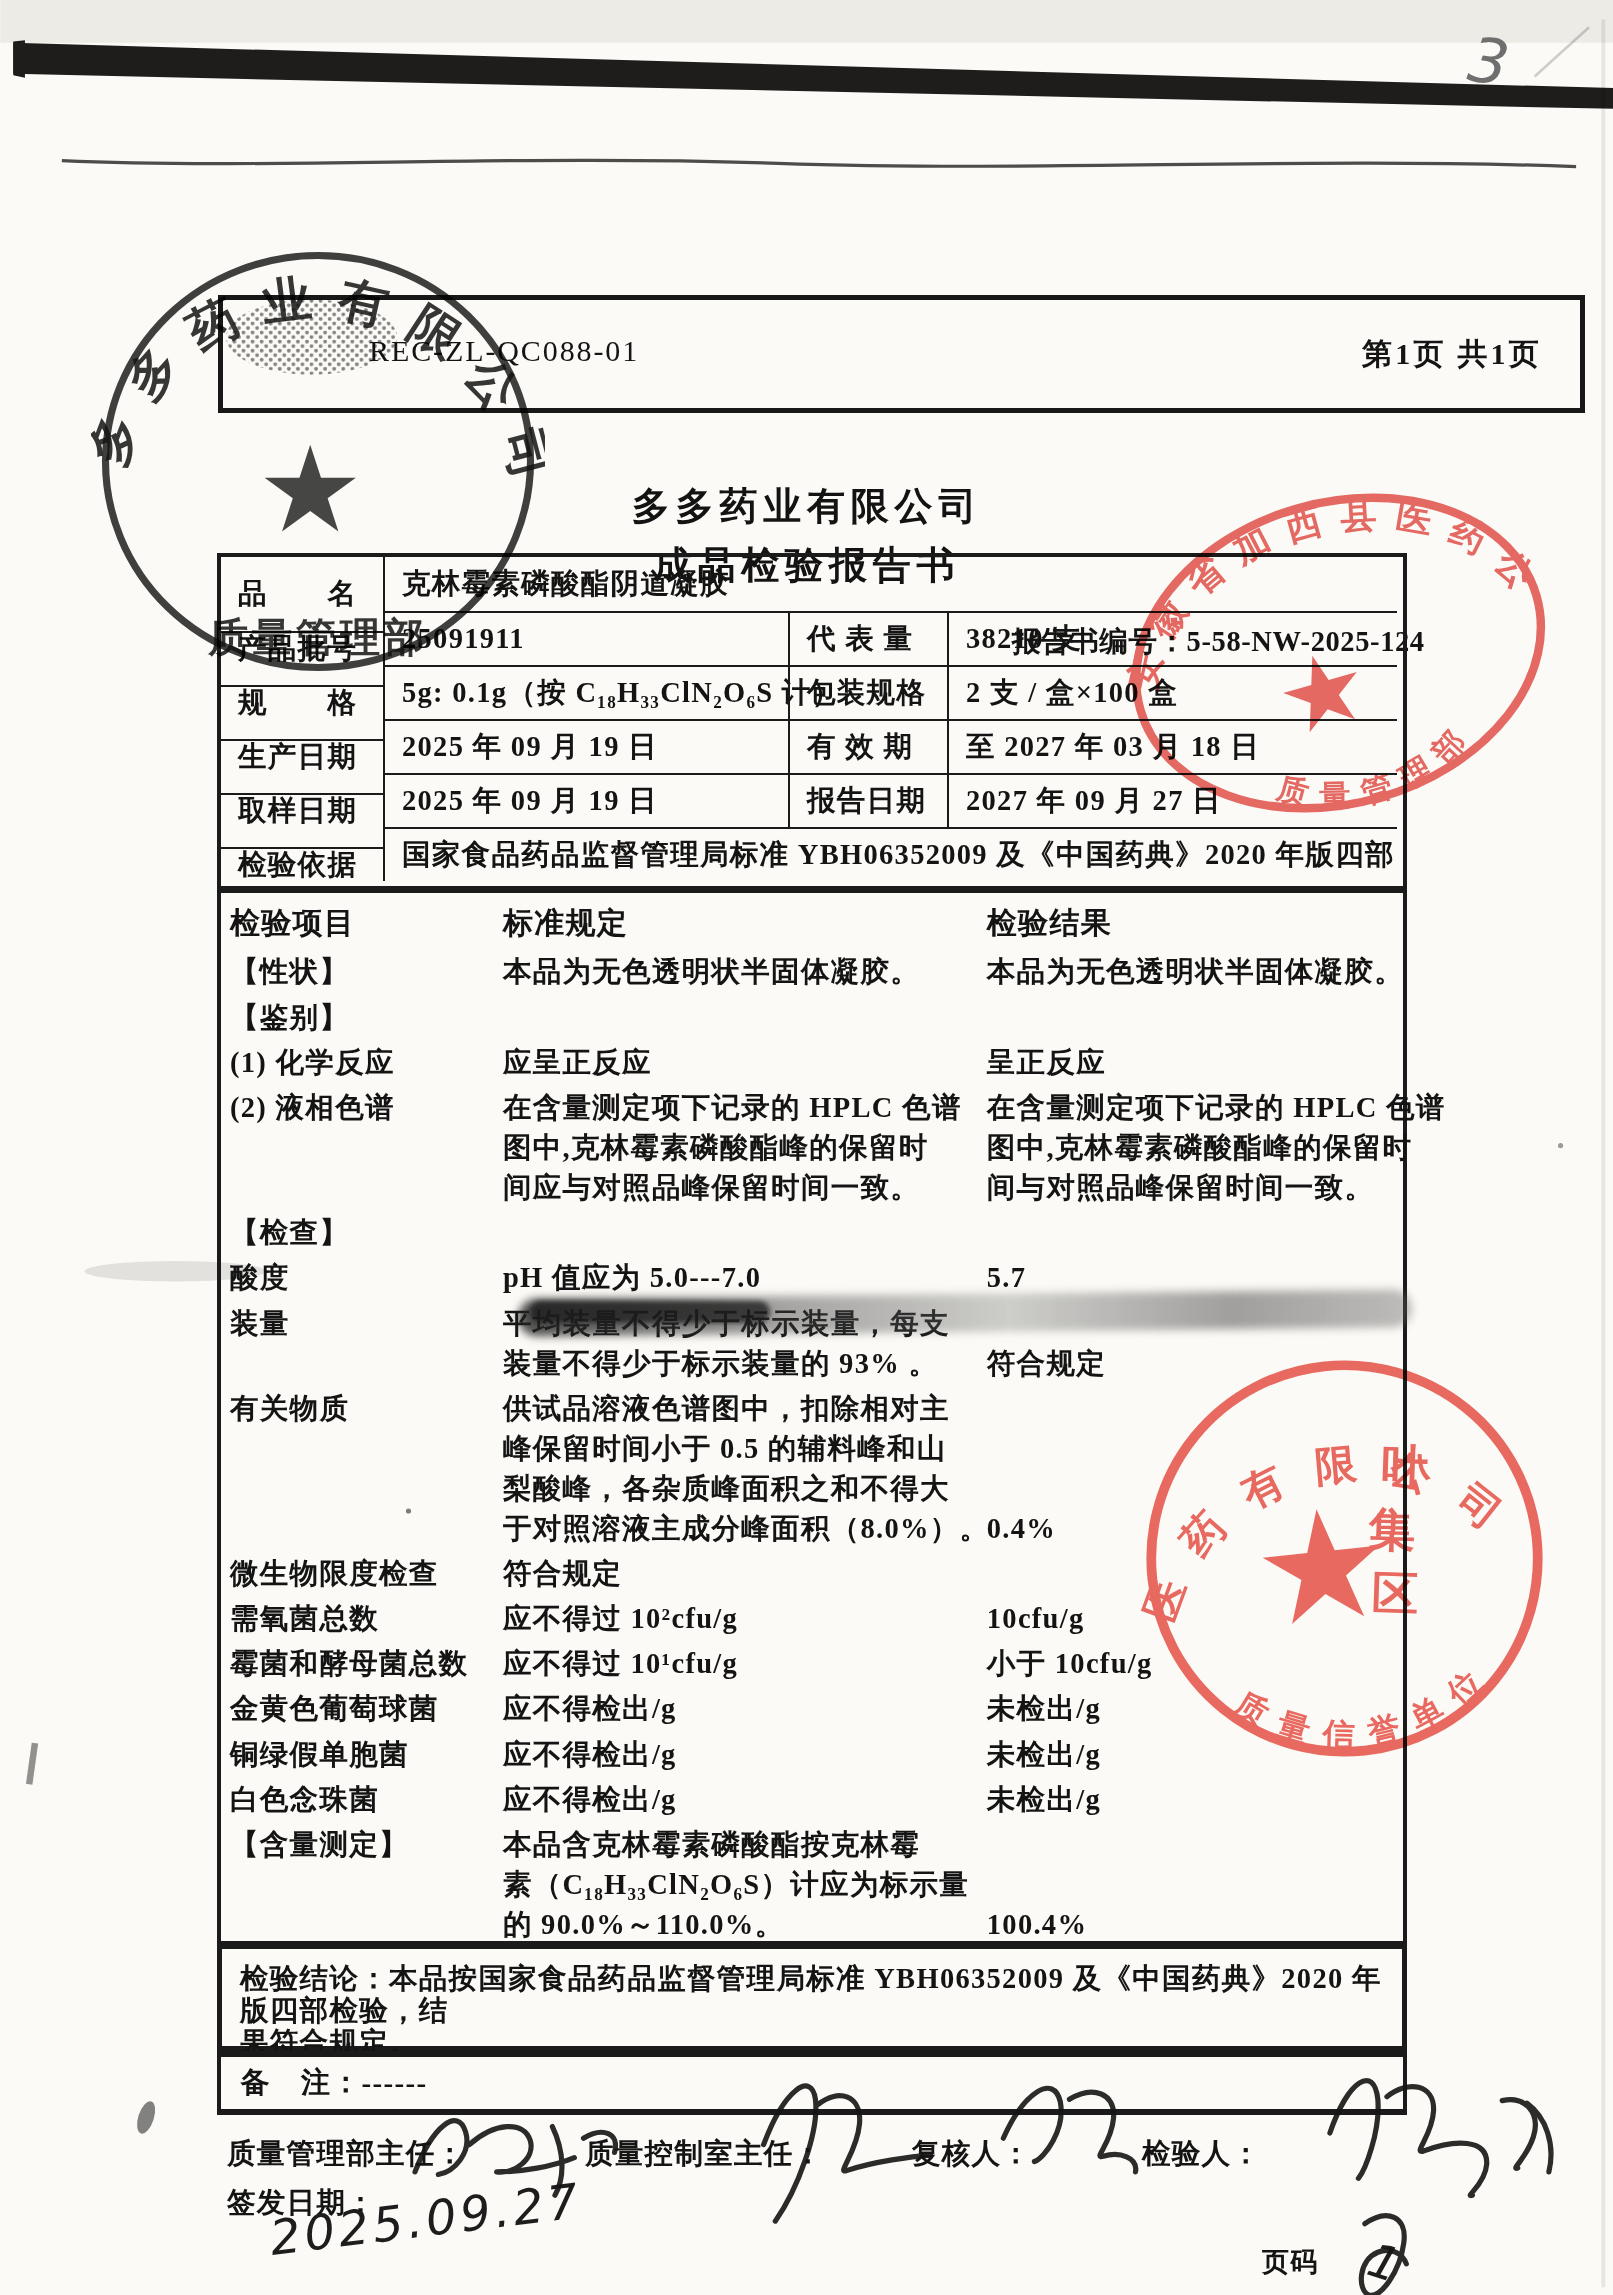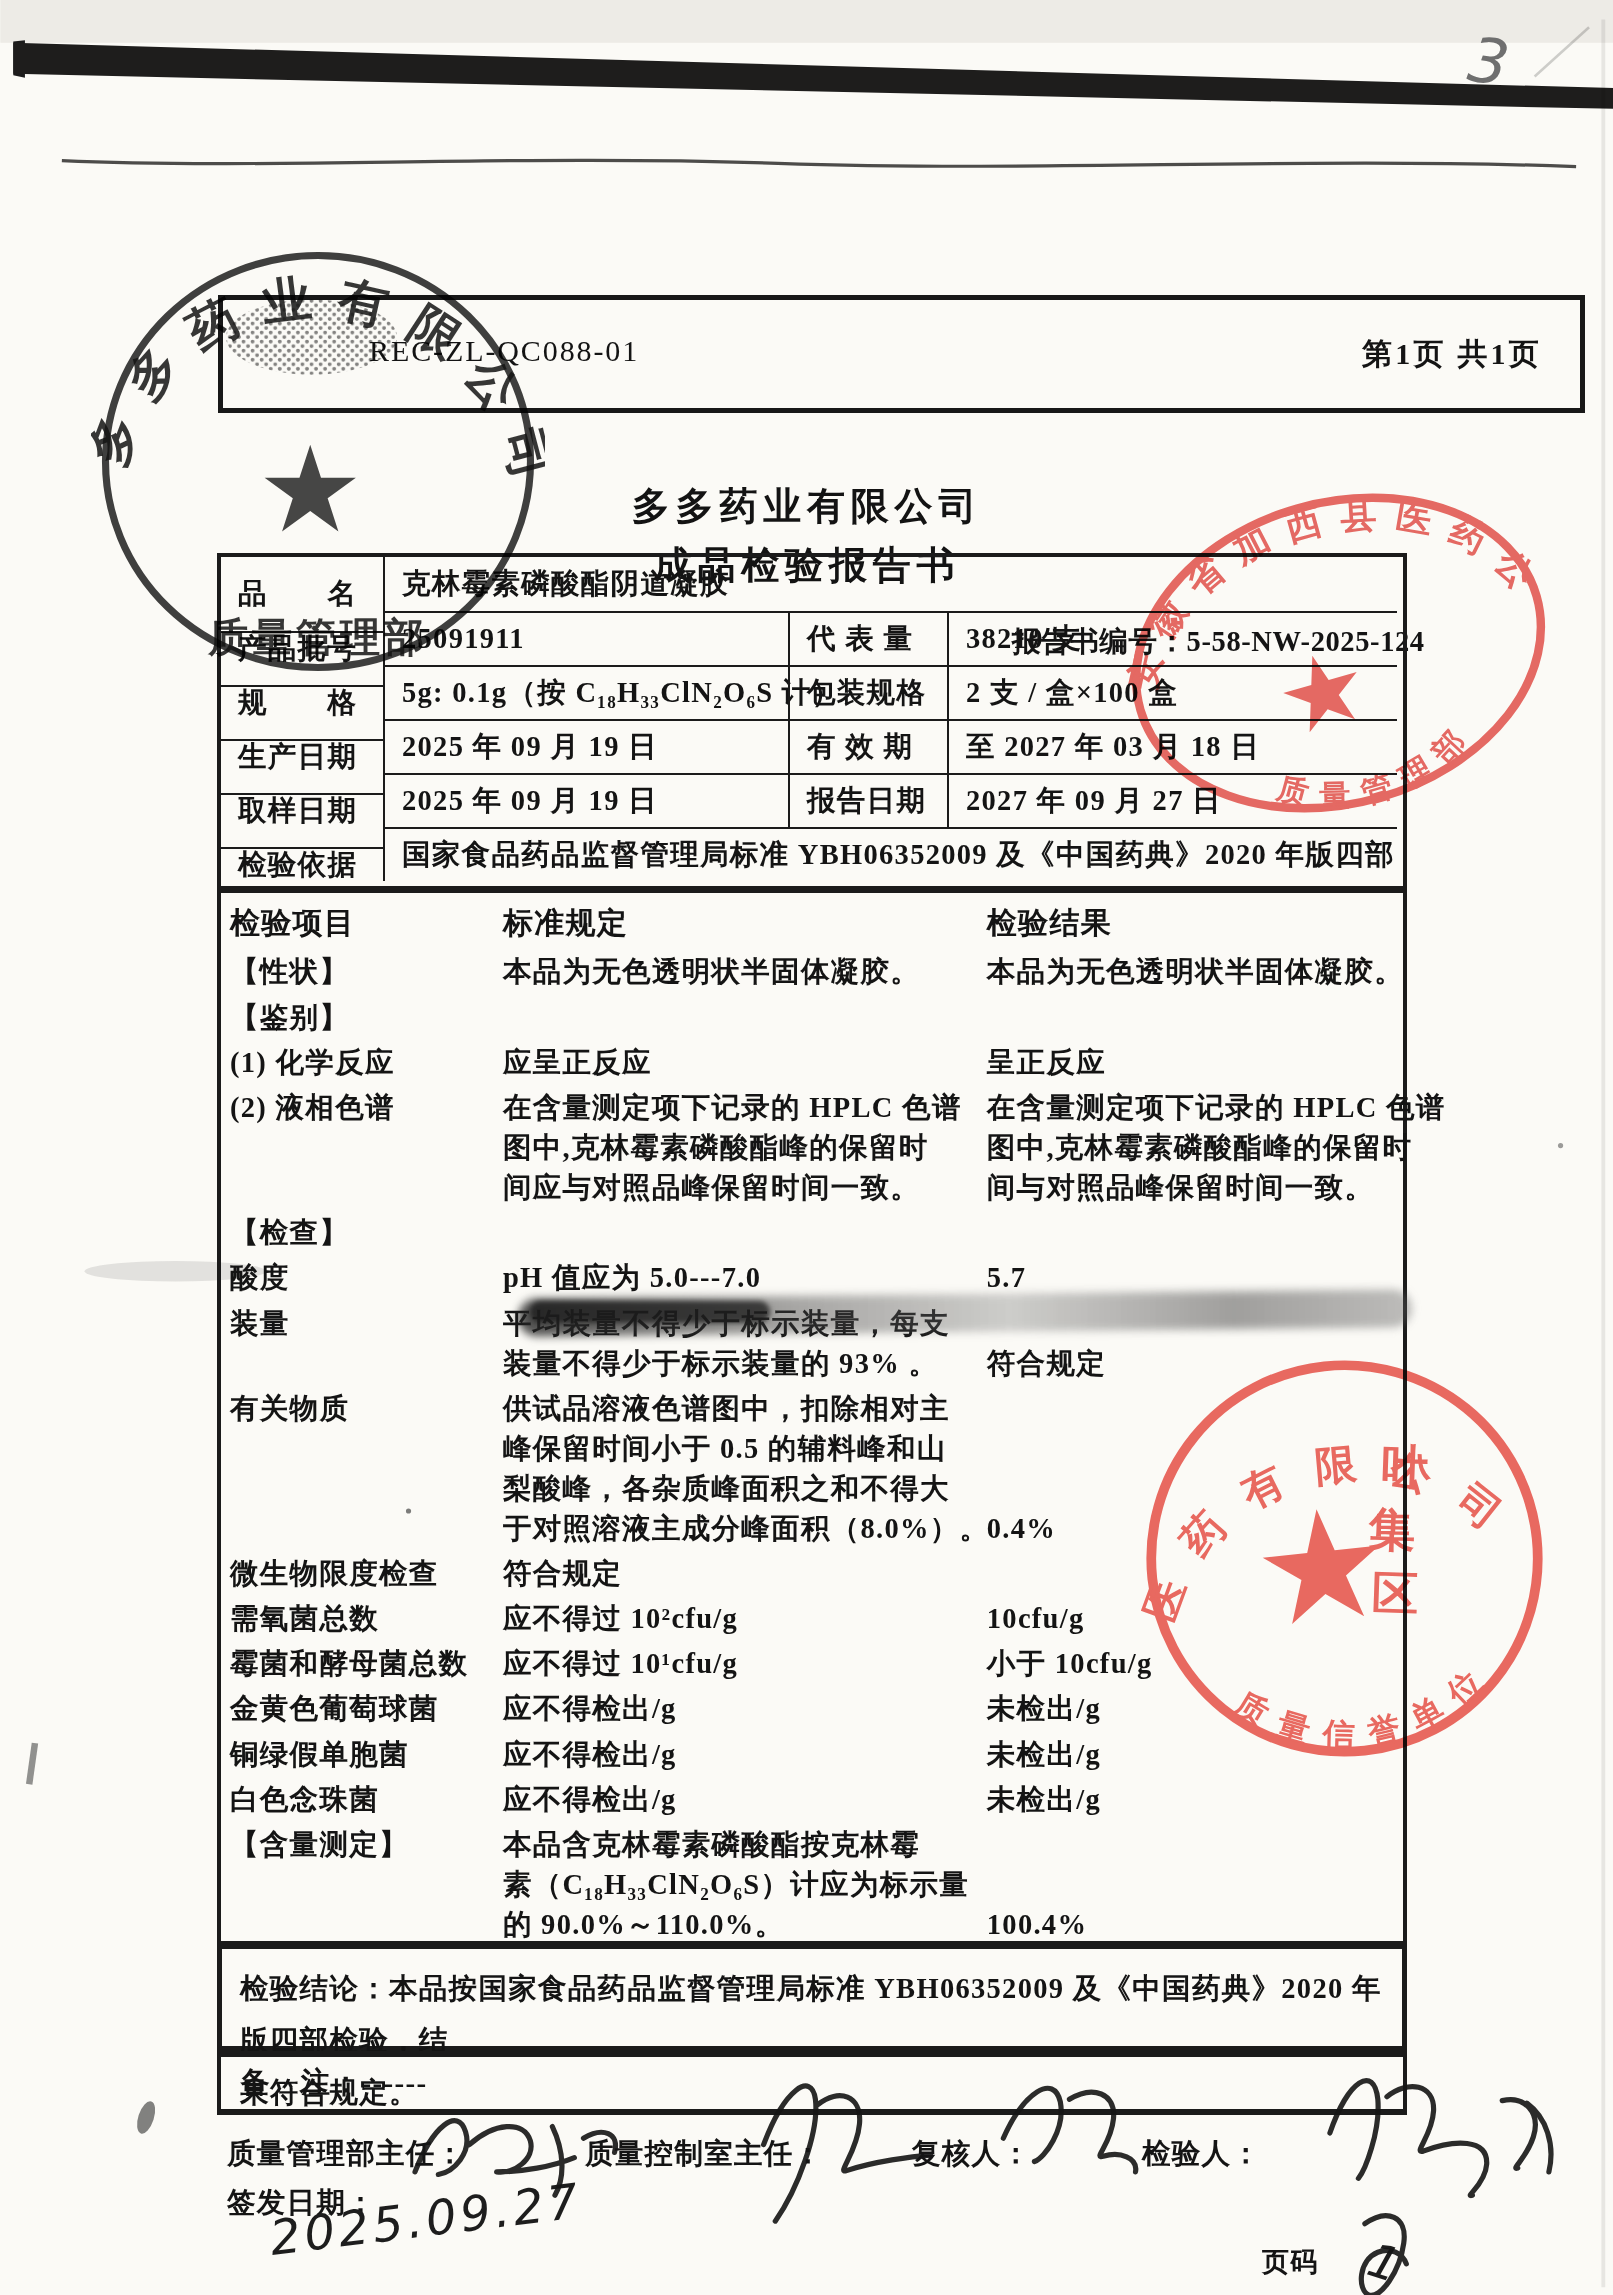--- a/index.html
+++ b/index.html
@@ -30,21 +30,21 @@
   .insp-line{display:flex;line-height:40px;font-size:28.5px;font-weight:600;color:#141414;letter-spacing:1.3px;}
   .insp-head .insp-line{font-size:30px;}
   .insp-row{margin-bottom:5.2px;}
   .insp-head{margin-bottom:9px;}
   .c-item{width:269px;padding-left:9px;flex:none;white-space:nowrap;}
   .c-std{width:480px;padding-left:3.9px;flex:none;white-space:nowrap;}
   .c-res{flex:1;padding-left:3.9px;white-space:nowrap;}
   
   .concl-box{position:absolute;left:217px;top:1944px;width:1190px;height:107px;
     border:5.2px solid #1b1b1b;box-sizing:border-box;padding:14.3px 18px;font-size:28.5px;
-    font-weight:600;color:#141414;line-height:52px;letter-spacing:1.3px;}
+    font-weight:600;color:#141414;line-height:32px;letter-spacing:1.3px;}
   .remark-box{position:absolute;left:217px;top:2051px;width:1190px;height:64px;
     border:4.5px solid #1b1b1b;border-top-width:6.5px;border-bottom-width:6.5px;box-sizing:border-box;
     display:flex;align-items:center;padding-left:19.4px;font-size:29px;font-weight:600;color:#141414;letter-spacing:1.3px;}
   
   .f-label{position:absolute;font-size:28.5px;font-weight:600;color:#141414;letter-spacing:1.3px;}
   .hand{font-family:"DejaVu Sans",sans-serif;color:#1d1d1d;}
   .hand-date{position:absolute;left:269px;top:2191px;font-size:48px;font-style:italic;
     transform:rotate(-7deg);letter-spacing:3.9px;}
   .hand-page1{position:absolute;left:1369px;top:2235px;font-size:47px;font-style:italic;transform:rotate(18deg);}
   .corner-num{position:absolute;left:1469px;top:24.6px;font-size:62px;color:#6f6f6f;

